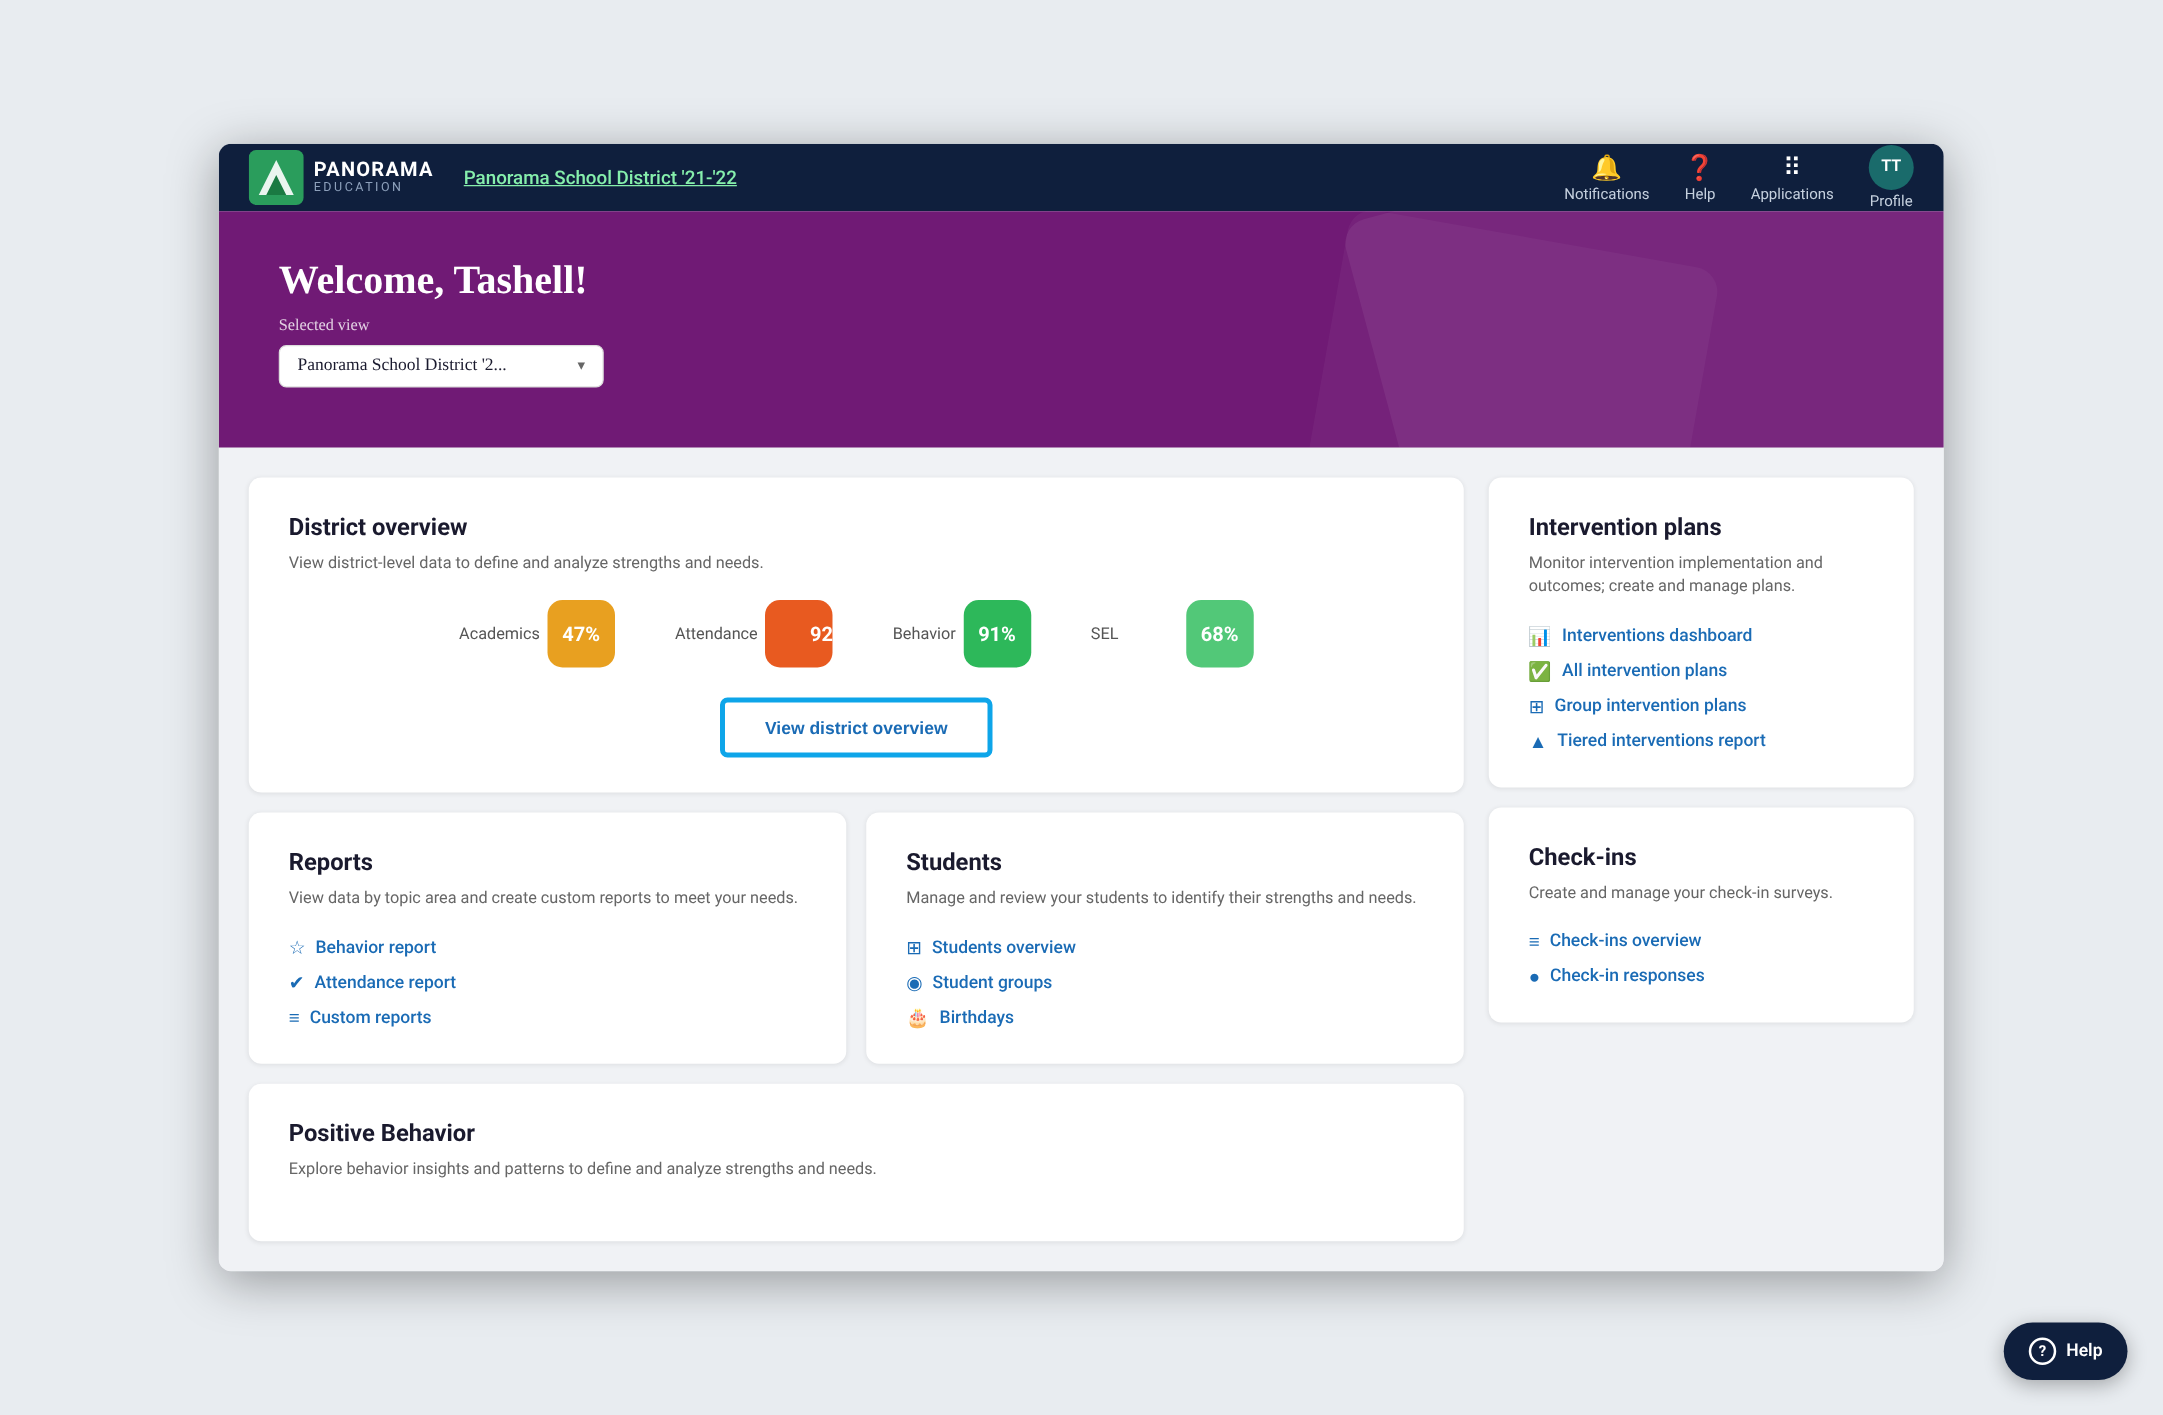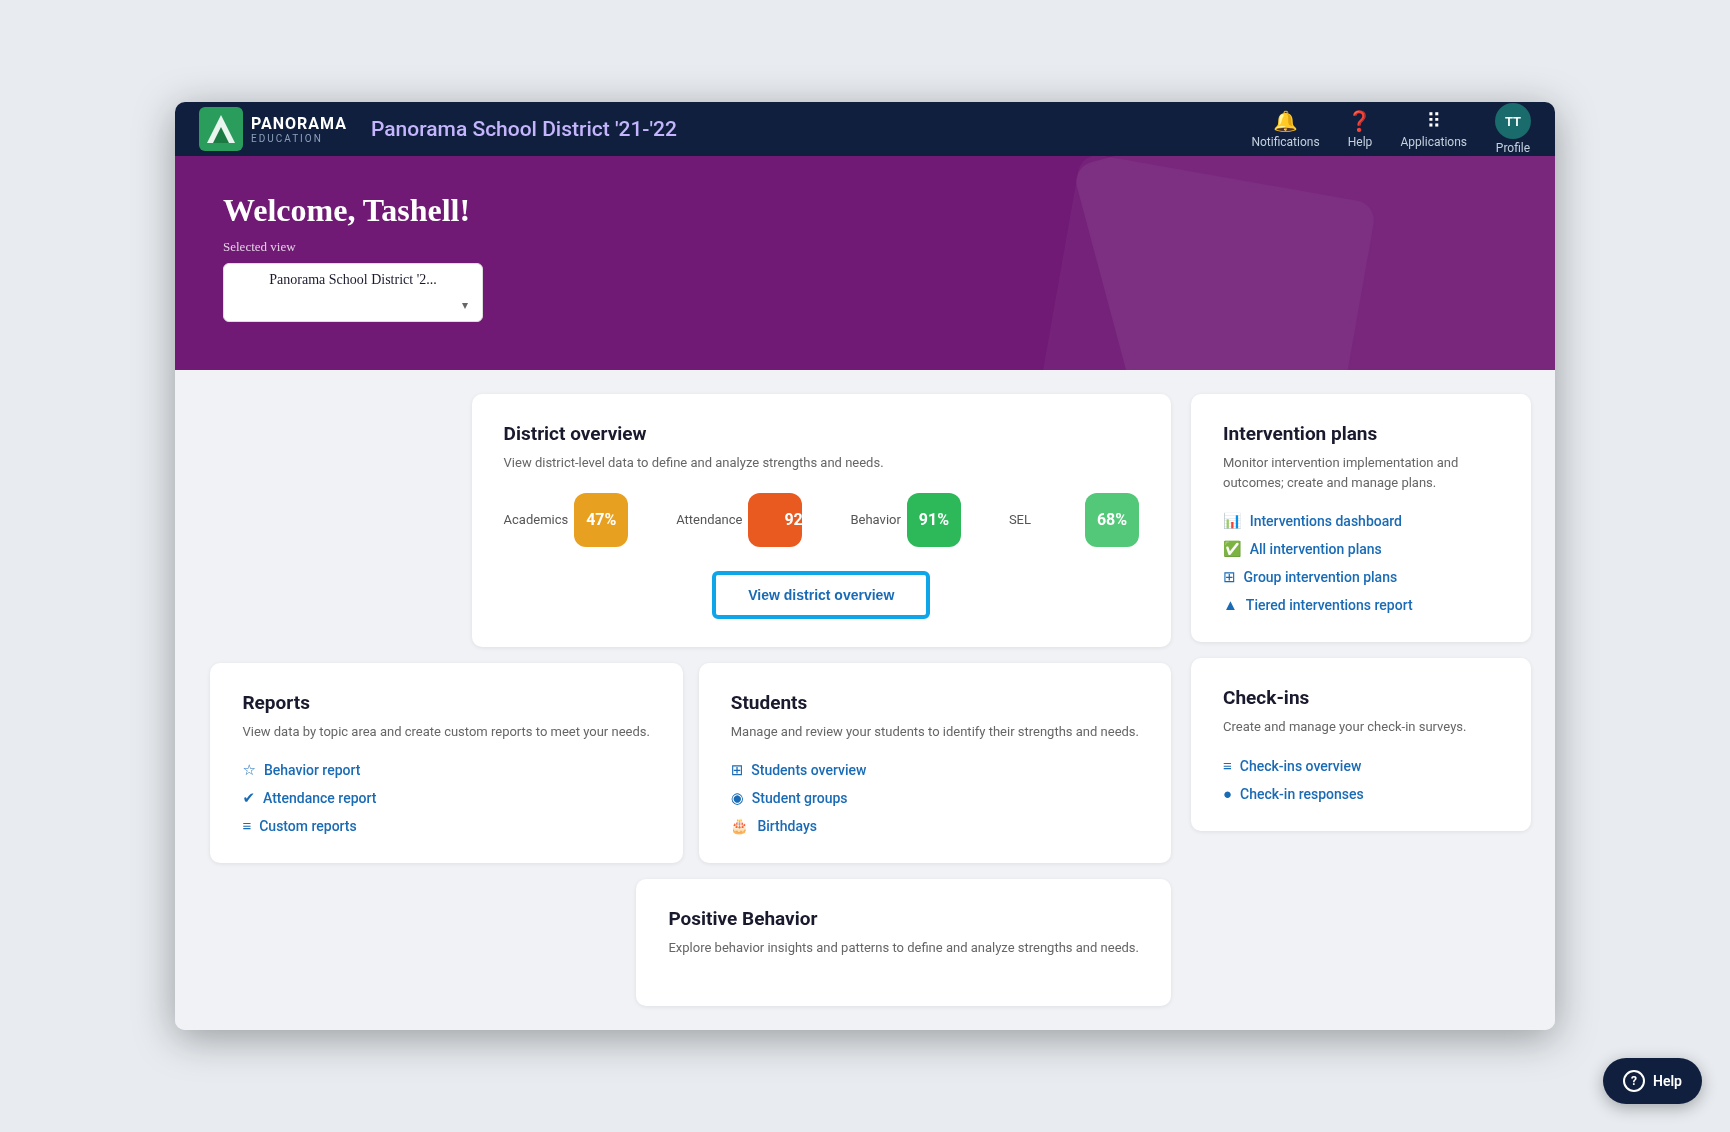--- a/index.html
+++ b/index.html
@@ -53,24 +53,25 @@
       font-size: 16px;
       font-weight: 700;
       letter-spacing: 1px;
     }
     .logo-education {
       color: #8da0bb;
       font-size: 10px;
       letter-spacing: 2px;
     }
     .nav-district {
-      color: #c4b5fd;
-      font-size: 21px;
+      color: #86efac;
+      font-size: 15px;
       font-weight: 500;
       margin-left: 8px;
+      text-decoration: underline;
     }
     .navbar-right {
       display: flex;
       align-items: center;
       gap: 28px;
     }
     .nav-item {
       display: flex;
       flex-direction: column;
       align-items: center;
@@ -140,35 +141,34 @@
       padding: 8px 14px;
       font-size: 14px;
       color: #1a1a2e;
       display: flex;
       align-items: center;
       gap: 10px;
       cursor: pointer;
       width: 260px;
       position: relative;
       z-index: 1;
-      flex-direction: column;
     }
     .selected-view-dropdown .chevron { color: #666; font-size: 12px; margin-left: auto; }
 
     
     .content {
       background: #f0f2f5;
       padding: 24px 24px 24px;
       display: grid;
       grid-template-columns: 1fr 340px;
       gap: 20px;
     }
 
     
-    .left-col { display: flex; flex-direction: column; gap: 16px; align-items: flex-end; }
+    .left-col { display: flex; flex-direction: column; gap: 16px; }
 
     
     .card {
       background: white;
       border-radius: 10px;
       padding: 28px 32px;
       box-shadow: 0 1px 4px rgba(0,0,0,0.08);
     }
     .card-title {
       font-size: 19px;

